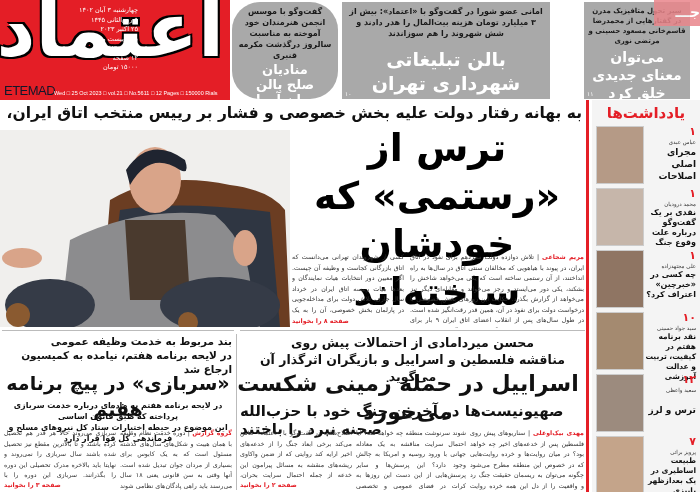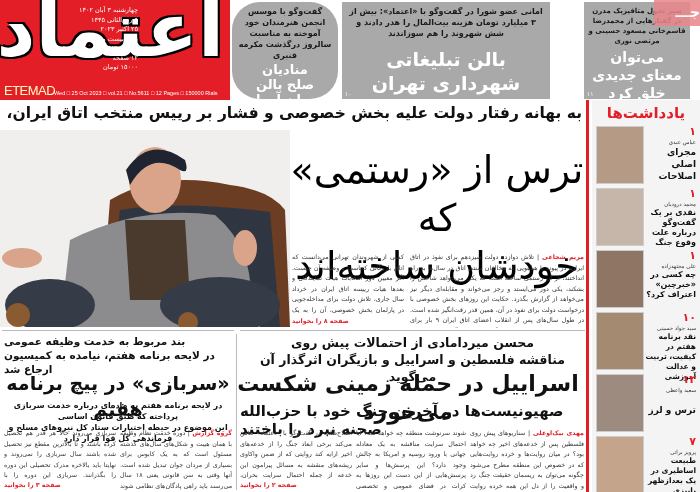--- a/index.html
+++ b/index.html
@@ -7,42 +7,42 @@
          font-family:"DejaVu Sans", sans-serif; color:#111; }
   .abs { position:absolute; }
 
   
   .masthead { left:0; top:0; width:230px; height:100px; background:#e41e26; overflow:hidden; }
   .logo-text { position:absolute; right:6px; top:-8px; font-size:76px; font-weight:bold; color:#fff;
                line-height:1; font-family:"DejaVu Sans", sans-serif; letter-spacing:-4px;
                text-shadow: 2px 2px 0 #000, -2px -2px 0 #000, 2px -2px 0 #000, -2px 2px 0 #000; }
   .date-block { position:absolute; left:58px; top:6px; width:80px; font-size:6.5px; line-height:9.5px;
                 color:#fff; direction:rtl; text-align:right; font-weight:normal; }
-  .etemad-latin { position:absolute; left:4px; bottom:2px; font-size:13px; color:#fef9c3;
+  .etemad-latin { position:absolute; left:4px; bottom:2px; font-size:13px; color:#0f172a;
                   font-family:"Liberation Sans", sans-serif; letter-spacing:-0.5px; }
   .eng-meta { position:absolute; left:54px; bottom:4px; font-size:5.5px; color:#fff;
               font-family:"Liberation Sans", sans-serif; white-space:nowrap; }
 
   
   .teaser { background:#a9a9a9; top:2px; height:97px; overflow:hidden; }
   .teaser .kicker { direction:rtl; text-align:center; font-size:8px; line-height:11px; font-weight:bold;
                     color:#1a1a1a; padding:4px 4px 0 4px; }
   .teaser .title { direction:rtl; text-align:center; color:#fff; font-weight:bold; line-height:1.15; }
   .teaser .pg { position:absolute; left:3px; bottom:2px; font-size:6px; color:#fff; }
 
   .yaddasht-tag { left:654px; top:0; width:46px; height:26px; background:#e9868b; color:#fff; opacity:.85;
                   font-weight:bold; font-size:14px; text-align:right; line-height:24px; direction:rtl; }
 
   
   .top-kicker { left:20px; top:104px; width:562px; direction:rtl; text-align:right; font-size:15.5px;
                 font-weight:bold; white-space:nowrap; }
 
   
-  .main-headline { left:288px; top:146px; width:298px; direction:rtl; text-align:center; font-size:38px;
-                   font-weight:normal; line-height:48px; color:#000; letter-spacing:-1px; }
+  .main-headline { left:288px; top:124px; width:298px; direction:rtl; text-align:center; font-size:38px;
+                   font-weight:bold; line-height:48px; color:#000; letter-spacing:-1px; }
 
   
   .photo { left:0; top:130px; width:290px; height:197px; background:#f2f2f2; overflow:hidden; }
 
   
   .col { direction:rtl; text-align:justify; font-size:6.3px; line-height:10.5px; color:#333; }
   .byline { color:#e41e26; font-weight:bold; }
   .cont { color:#e41e26; font-weight:bold; }
 
   .rule-v-red { left:586px; top:100px; width:3px; height:392px; background:#e41e26; }
@@ -61,21 +61,21 @@
   .note .ttl { font-size:9px; font-weight:bold; line-height:12px; color:#111; }
 
   
   .story2-kicker { left:240px; top:334px; width:345px; direction:rtl; text-align:center; font-size:12.5px;
                    font-weight:bold; line-height:17px; }
   .story2-head { left:230px; top:370px; width:356px; direction:rtl; text-align:center; font-size:22px;
                  font-weight:bold; line-height:28px; }
   .story2-sub { left:240px; top:402px; width:345px; direction:rtl; text-align:left; font-size:15px;
                 font-weight:bold; }
 
-  .story3-kicker { left:4px; top:334px; width:228px; direction:rtl; text-align:left; font-size:10.5px;
+  .story3-kicker { left:4px; top:334px; width:228px; direction:rtl; text-align:right; font-size:10.5px;
                    font-weight:bold; line-height:14px; }
   .story3-head { left:4px; top:370px; width:228px; direction:rtl; text-align:center; font-size:19px;
                  font-weight:bold; line-height:26px; }
   .story3-sub { left:4px; top:400px; width:228px; direction:rtl; text-align:center; font-size:8px;
                 font-weight:bold; line-height:11px; }
   .vsep { width:1px; background:#bbb; }
 </style>
 </head>
 <body>
 

